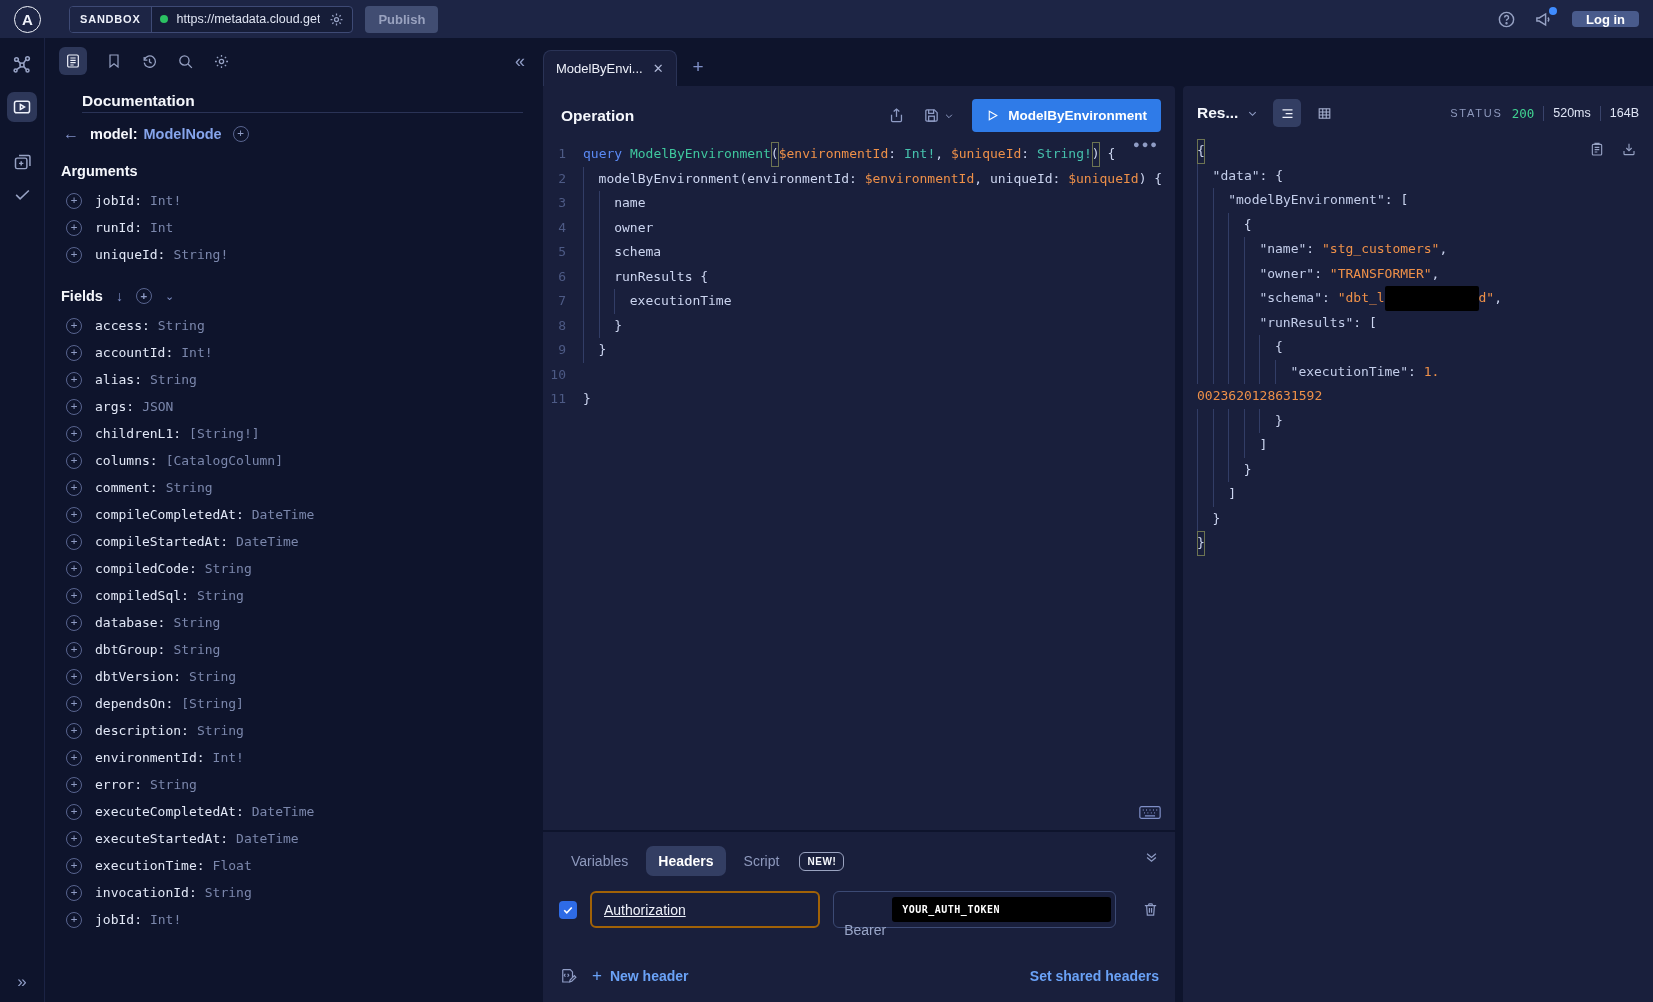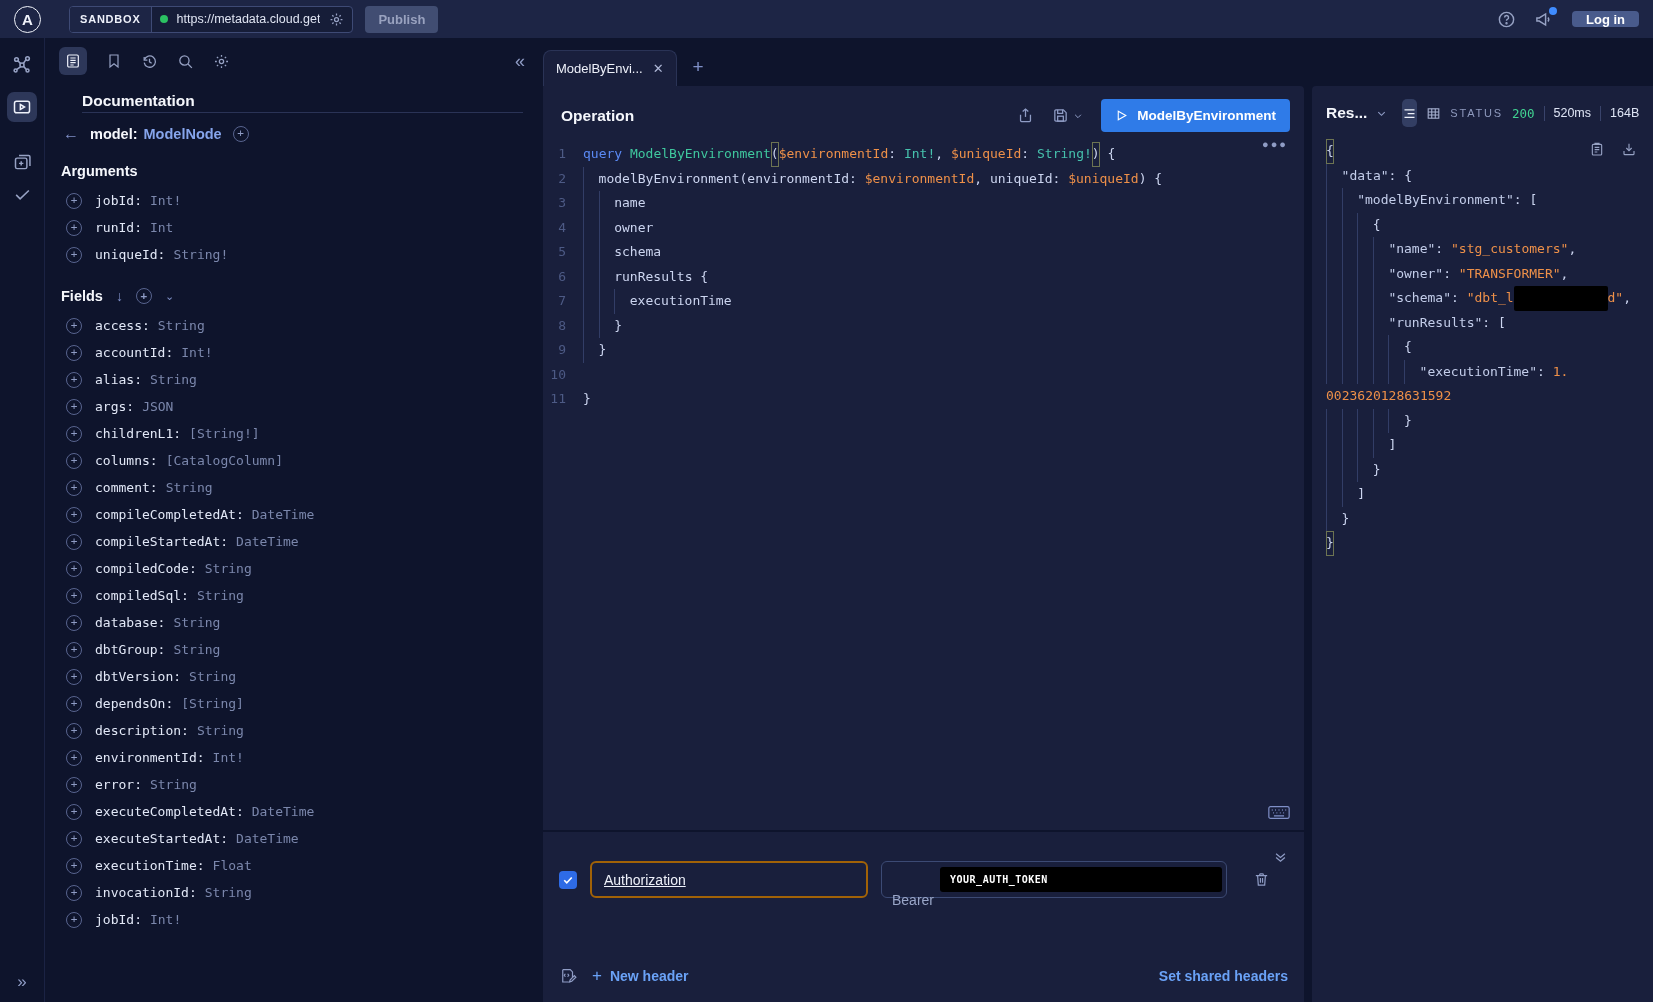--- a/index.html
+++ b/index.html
@@ -93,21 +93,21 @@
   .hname-input { width:278px; height:37px; border:2px solid #a16207; border-radius:6px; background:transparent; color:#eef1fa; font-size:14px; padding:0 12px; font-family:"Liberation Sans", sans-serif; outline:none;text-decoration:underline; }
   .hvalue { width:346px; height:37px; border:1px solid #3c4a74; border-radius:6px; display:flex; align-items:center; padding:0 4px 0 10px; gap:6px; }
   .bearer { font-size:14px; color:#9aa6c8; flex:none;margin-top:40px; }
   .token-redact { flex:1; background:#000; border-radius:3px; color:#fff; font-family:"DejaVu Sans Mono", monospace; font-size:10px; font-weight:bold; padding:7px 10px; letter-spacing:.5px; }
   .trash-btn { color:#8f9cc5; margin-left:13px; }
   .footer-row { position:absolute; left:16px; right:16px; bottom:16px; display:flex; align-items:center; gap:15px; }
   .link { color:#6aa2f7; font-size:14px; font-weight:bold; display:flex; align-items:center; gap:8px; }
   .footer-spacer { flex:1; }
 
   
-  .response { width:341px; flex:none; background:#191f3c; margin:48px 0 0 4px; border-radius:4px 0 0 0; padding:13px 14px; position:relative; }
+  .response { width:470px; flex:none; background:#191f3c; margin:48px 0 0 4px; border-radius:4px 0 0 0; padding:13px 14px; position:relative; }
   .resp-header { display:flex; align-items:center; gap:9px; }
   .resp-title { font-size:15.5px; font-weight:bold; color:#f5f7fc; }
   .resp-header .icon-btn { color:#8f9cc5; }
   .view-btn { width:28px; height:28px; display:flex; align-items:center; justify-content:center; border-radius:5px; color:#aab4d4; }
   .view-active { background:#333e63; color:#eef1fa; }
   .status-group { margin-left:auto; display:flex; align-items:center; gap:9px; }
   .status-label { font-size:11px; letter-spacing:1.8px; color:#8e99bd; }
   .status-code { font-family:"DejaVu Sans Mono", monospace; font-size:12.5px; color:#41d392; }
   .vdiv { width:1px; height:15px; background:#39436b; }
   .status-meta { font-size:12.5px; color:#dfe5f5; }
@@ -488,20 +488,26 @@
       <div class="kebab">●●●</div>
       <span class="kbd-hint">
         <svg width="22" height="15" viewBox="0 0 26 16" fill="none" stroke="currentColor" stroke-width="1.4">
             <rect x="1" y="1" width="24" height="14" rx="2"></rect>
             <path d="M4.5 5h1M8.5 5h1M12.5 5h1M16.5 5h1M20.5 5h1M6 8.5h1M10 8.5h1M14 8.5h1M18 8.5h1M7 12h12" stroke-width="1.6"></path>
           </svg>
       </span>
     </div>
 
     <div class="bottom-panel">
+      <div class="vh-tabs">
+        <span class="vtab">Variables</span>
+        <span class="vtab vtab-active">Headers</span>
+        <span class="vtab">Script</span>
+        <span class="new-badge">NEW!</span>
+      </div>
       <span class="collapse2 icon-btn">
         <svg width="15" height="15" viewBox="0 0 24 24" fill="none" stroke="currentColor" stroke-width="2">
             <path d="M5 6l7 6 7-6M5 12l7 6 7-6"></path>
           </svg>
       </span>
       <div class="header-row">
         <span class="checkbox">
           <svg width="12" height="12" viewBox="0 0 24 24" fill="none" stroke="#fff" stroke-width="3.2">
               <path d="M4.5 12.5l5 5L19.5 7"></path>
             </svg>

